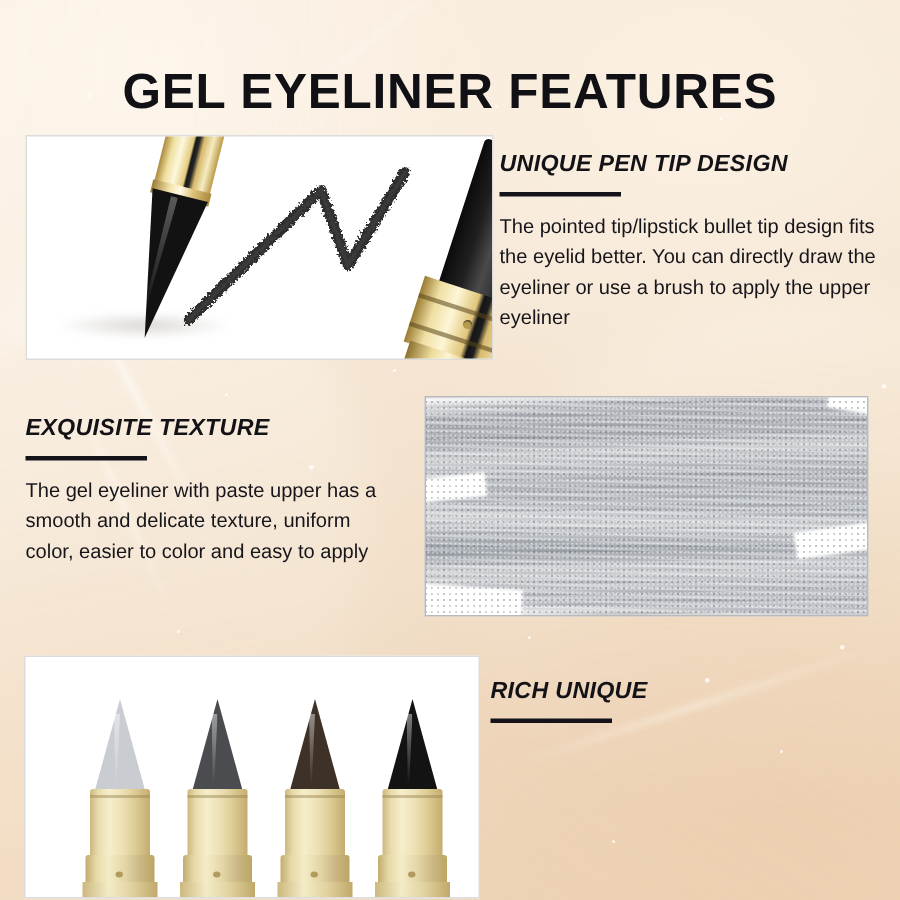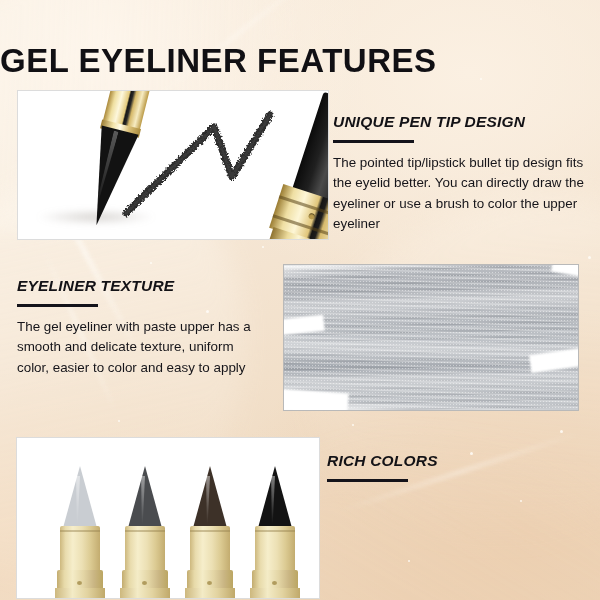--- a/index.html
+++ b/index.html
@@ -86,21 +86,21 @@
     background: #fffdf8;
     border-radius: 50%;
     opacity: .85;
   }
 
   
   .title {
     position: absolute;
     left: 0; right: 0;
     top: 20px;
-    text-align: left;
+    text-align: center;
     font-size: 33px;
     font-weight: bold;
     letter-spacing: .5px;
     color: #111014;
     white-space: nowrap;
   }
 
   
   .photo {
     position: absolute;
@@ -284,21 +284,21 @@
     background: #14131a;
     margin: 9px 0 10px 0;
   }
   .feature p {
     margin: 0;
     font-size: 13.4px;
     line-height: 1.52;
     color: #16151a;
   }
 
-  #feature-1 { left: 333px; top: 113px; width: 252px; }
+  #feature-1 { left: 333px; top: 101px; width: 252px; }
   #feature-2 { left: 17px;  top: 277px; width: 252px; }
   #feature-3 { left: 327px; top: 452px; width: 262px; }
   #feature-3 p { font-size: 13.2px; }
 </style>
 </head>
 <body>
 
 <div id="poster">
 
   <div class="bg-layer bg-base"></div>
@@ -359,25 +359,25 @@
       <div class="rring1"></div>
       <div class="rring2"></div>
       <div class="rdot"></div>
       <div class="rbase"></div>
     </div>
   </div>
 
   <div class="feature" id="feature-1">
     <h2>UNIQUE PEN TIP DESIGN</h2>
     <div class="rule"></div>
-    <p>The pointed tip/lipstick bullet tip design fits the eyelid better. You can directly draw the eyeliner or use a brush to color the upper eyeliner</p>
+    <p>The pointed tip/lipstick bullet tip design fits the eyelid better. You can directly draw the eyeliner or use a brush to apply the upper eyeliner</p>
   </div>
 
   <div class="feature" id="feature-2">
-    <h2>EYELINER TEXTURE</h2>
+    <h2>EXQUISITE TEXTURE</h2>
     <div class="rule"></div>
     <p>The gel eyeliner with paste upper has a smooth and delicate texture, uniform color, easier to color and easy to apply</p>
   </div>
 
   <div class="photo" id="photo-texture">
     <div class="tex-layer tex-base"></div>
     <div class="tex-layer tex-streaks"></div>
     <div class="tex-wave" style="left:-10px; top:30px;  width:330px; transform:rotate(-2deg);"></div>
     <div class="tex-wave" style="left:-10px; top:78px;  width:330px; transform:rotate(1.5deg);"></div>
     <div class="tex-wave" style="left:-10px; top:108px; width:330px; transform:rotate(-1deg);"></div>
@@ -426,17 +426,17 @@
       <div class="tip-hl"></div>
       <div class="case"></div>
         <div class="case-line"></div>
       <div class="base"></div>
         <div class="base-dot"></div>
         <div class="foot"></div>
     </div>
   </div>
 
   <div class="feature" id="feature-3">
-    <h2>RICH COLORS</h2>
+    <h2>RICH UNIQUE</h2>
     <div class="rule"></div>
   </div>
 
 </div>
 
 </body></html>

